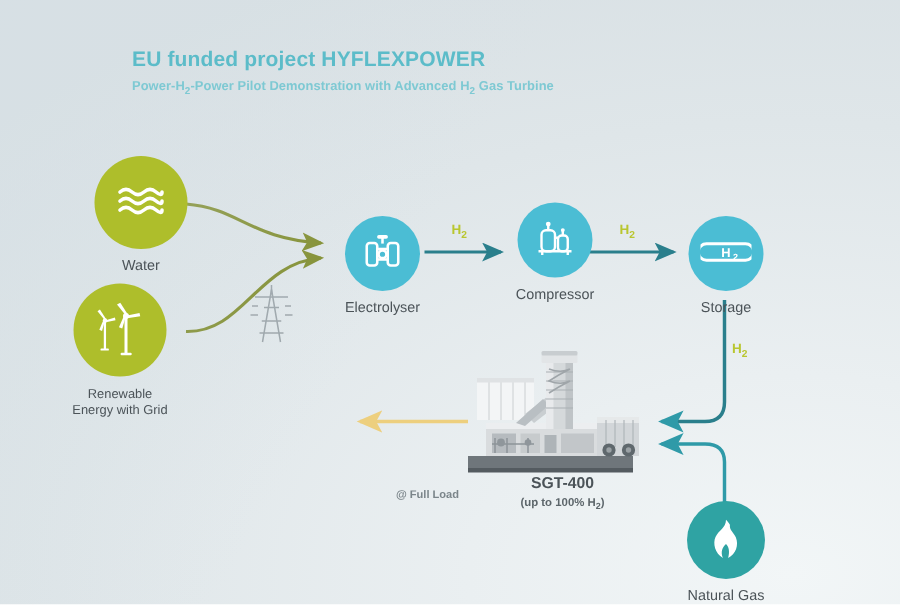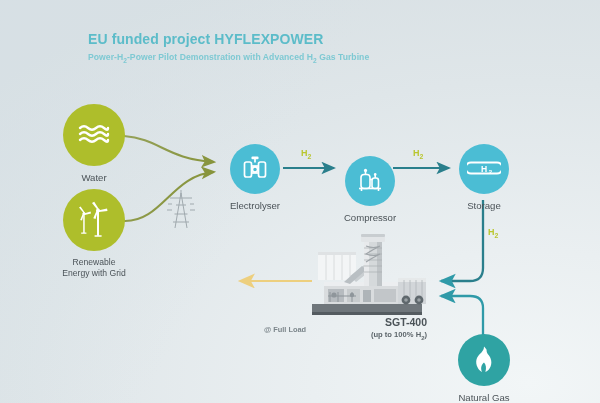--- a/index.html
+++ b/index.html
@@ -185,21 +185,21 @@
         <g stroke="#ffffff" stroke-width="2.4" fill="none" stroke-linecap="round">
           <path d="M3,5 q4,-3.4 8,0 t8,0 t8,0 t4,0"></path>
           <path d="M3,11 q4,-3.4 8,0 t8,0 t8,0 t4,0"></path>
           <path d="M3,17 q4,-3.4 8,0 t8,0 t8,0 t4,0"></path>
         </g>
       </svg>
     </div>
     <div class="node-label lbl-big">Water</div>
   </div>
 
-  <div class="node" style="left:62px; top:189px; width:64px;">
+  <div class="node" style="left:48px; top:189px; width:64px;">
     <div class="node-circle" style="width:62px; height:62px; background:#aebe2b;">
       <svg width="36" height="38" viewBox="0 0 36 38">
         <g fill="#ffffff">
 
           <rect x="7.2" y="12" width="1.5" height="20" rx="0.6"></rect>
           <path d="M8,12.6 L3,6.5 L4.6,5.4 L8.7,11.6 Z"></path>
           <path d="M8,12.6 L14.6,10.6 L15,12.5 L8.6,13.9 Z"></path>
           <path d="M8,12.6 L6,19.6 L4.2,18.9 L7,12.2 Z"></path>
           <circle cx="8" cy="12.6" r="1.5"></circle>
 
@@ -229,21 +229,21 @@
           <path d="M11.5,19 L18.5,19"></path>
           <path d="M15,4.2 L15,8.4"></path>
           <circle cx="15" cy="15.5" r="2.6"></circle>
         </g>
         <rect x="11.4" y="2.6" width="7.2" height="2.6" rx="1.2" fill="#ffffff"></rect>
       </svg>
     </div>
     <div class="node-label lbl-big">Electrolyser</div>
   </div>
 
-  <div class="node" style="left:343px; top:156px; width:54px;">
+  <div class="node" style="left:343px; top:135px; width:54px;">
     <div class="node-circle" style="width:50px; height:50px; background:#4bbdd4;">
       <svg width="30" height="30" viewBox="0 0 30 30">
         <g stroke="#ffffff" fill="none" stroke-width="1.6">
           <rect x="6" y="8.5" width="9" height="14" rx="3"></rect>
           <rect x="17" y="12" width="6.5" height="10.5" rx="2.4"></rect>
           <path d="M10.5,5 L10.5,8.5"></path>
           <path d="M20.2,9 L20.2,12"></path>
           <path d="M4,22.5 L26,22.5"></path>
           <path d="M6.5,22.5 L6.5,25 M23.5,22.5 L23.5,25"></path>
           <path d="M15,13.5 L17,13.5"></path>
@@ -330,21 +330,21 @@
 
       <g stroke="#8d9499" stroke-width="1" fill="none">
         <path d="M24,60 L24,70 M32,60 L32,70 M46,60 L46,70"></path>
         <path d="M22,64 L50,64"></path>
       </g>
       <circle cx="28" cy="63" r="2.6" fill="#8f969b"></circle>
       <circle cx="46" cy="63" r="2.2" fill="#8f969b"></circle>
     </svg>
   </div>
 
-  <div class="turbine-caption" style="left:287px; top:316px;text-align:right;">
+  <div class="turbine-caption" style="left:305px; top:316px;">
     <div class="tc-main">SGT-400</div>
     <div class="tc-sub"><span>(up to 100% H</span><sub>2</sub><span>)</span></div>
   </div>
 
   <div class="power-caption" style="left:240px; top:311px;">
     <div class="pc-sub">@ Full Load</div>
   </div>
 
 </div>
 

